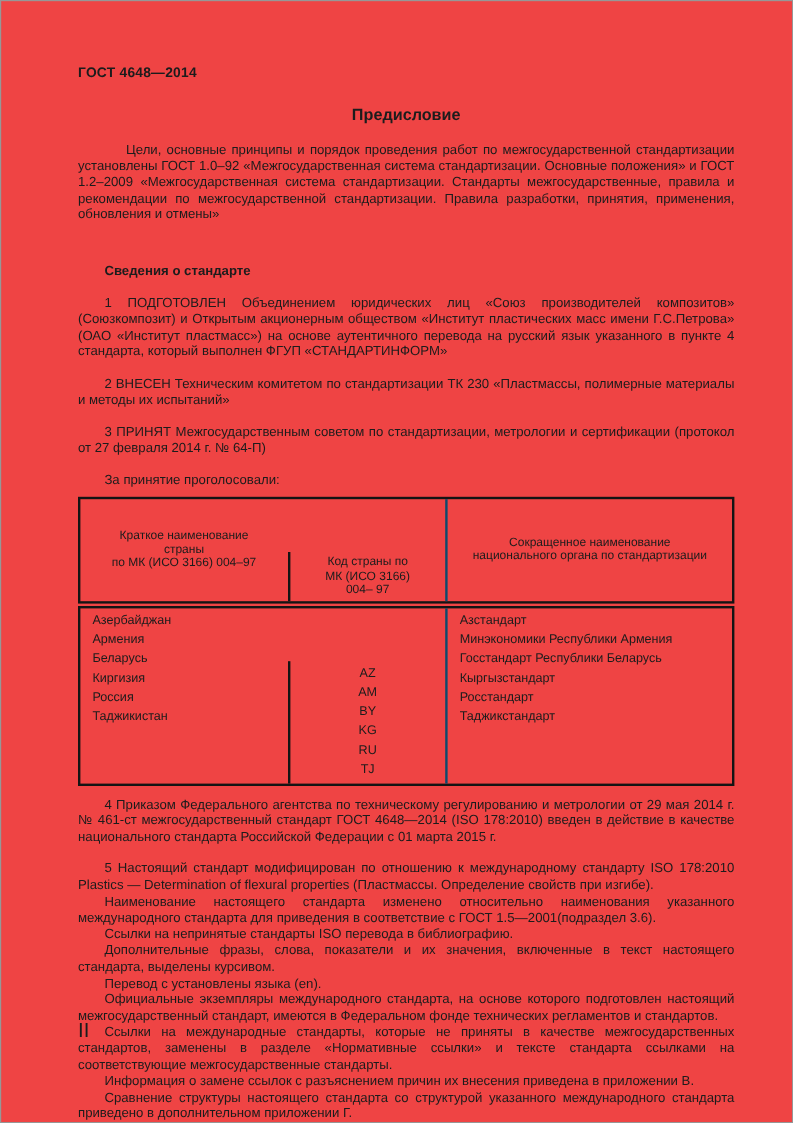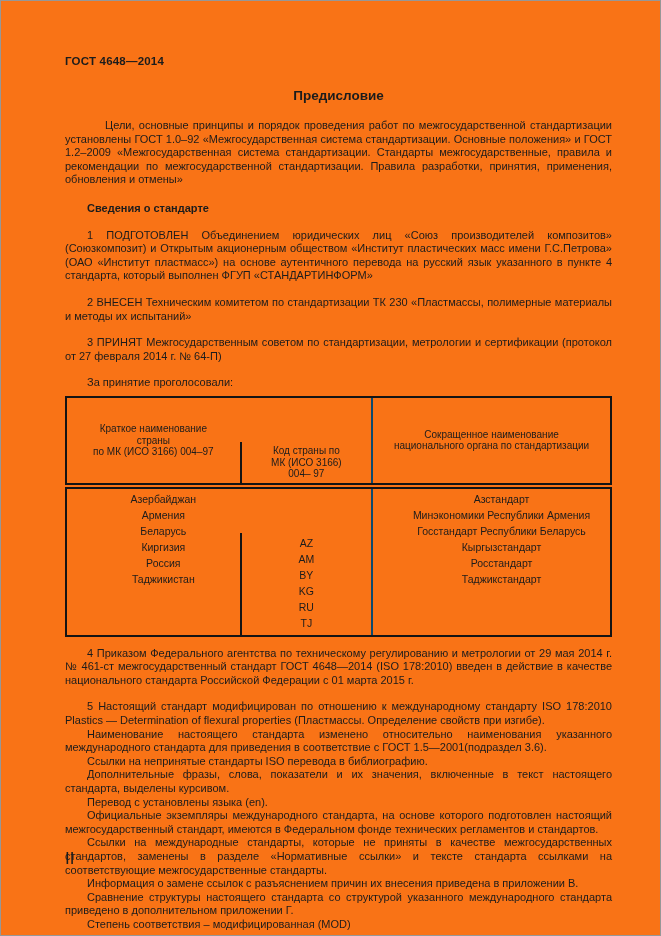--- a/index.html
+++ b/index.html
@@ -2,50 +2,50 @@
 <html lang="ru"><head>
 <meta charset="utf-8">
 <style>
   html, body { margin: 0; padding: 0; background: #ffffff; }
   .page {
     position: relative;
     width: 661px;
     height: 936px;
     box-sizing: border-box;
     border: 1px solid #979797;
-    background: #f97316;
+    background: #ef4444;
     font-family: "Liberation Sans", sans-serif;
     color: #1c1c1c;
     overflow: hidden;
   }
   .content { padding: 54px 48px 0 64px; }
   .doc-code { font-size: 11.5px; font-weight: bold; letter-spacing: .2px; }
   .title { margin-top: 21px; font-size: 13.5px; font-weight: bold; text-align: center; }
   p { margin: 0; font-size: 11px; line-height: 13.6px; text-align: justify; }
   .indent { text-indent: 22px; }
   .intro { text-indent: 40px; margin-top: 16px; }
   .gap { margin-top: 13px; }
-  .info-heading { margin-top: 15px; text-indent: 22px; font-weight: bold; text-align: left; }
+  .info-heading { margin-top: 33px; text-indent: 22px; font-weight: bold; text-align: left; }
   .vote-lead { text-align: left; }
 
   .gtable { margin-top: 6px; width: 100%; }
   .gt-head, .gt-body { border: 2px solid #141414; box-sizing: border-box; }
   .gt-head { display: flex; align-items: stretch; }
   .gt-hc {
     display: flex; flex-direction: column; justify-content: center;
     box-sizing: border-box; padding: 3px 20px; text-align: center;
     font-size: 10px; line-height: 11.6px; white-space: pre-line;
   }
   .gt-body { margin-top: 2px; display: flex; align-items: stretch; }
   .c1 { width: 31.8%; }
   .c2 { width: 24.2%; border-left: 2px solid #141414; margin-top: 44px; }
   .c3 { width: 44%;   border-left: 2px solid #0c4a6e; }
   .gt-col { box-sizing: border-box; padding: 2px 0 4px; }
   .gt-cell { font-size: 10.5px; line-height: 16px; }
-  .cell-left { padding-left: 20px; text-align: center; }
+  .cell-left { padding-left: 10px; text-align: left; }
   .cell-center { text-align: center; }
 
   .page-number { position: absolute; left: 64px; top: 848px; font-size: 17px; }
 </style>
 </head>
 <body>
 
 <div class="page">
   <div class="content">
 

